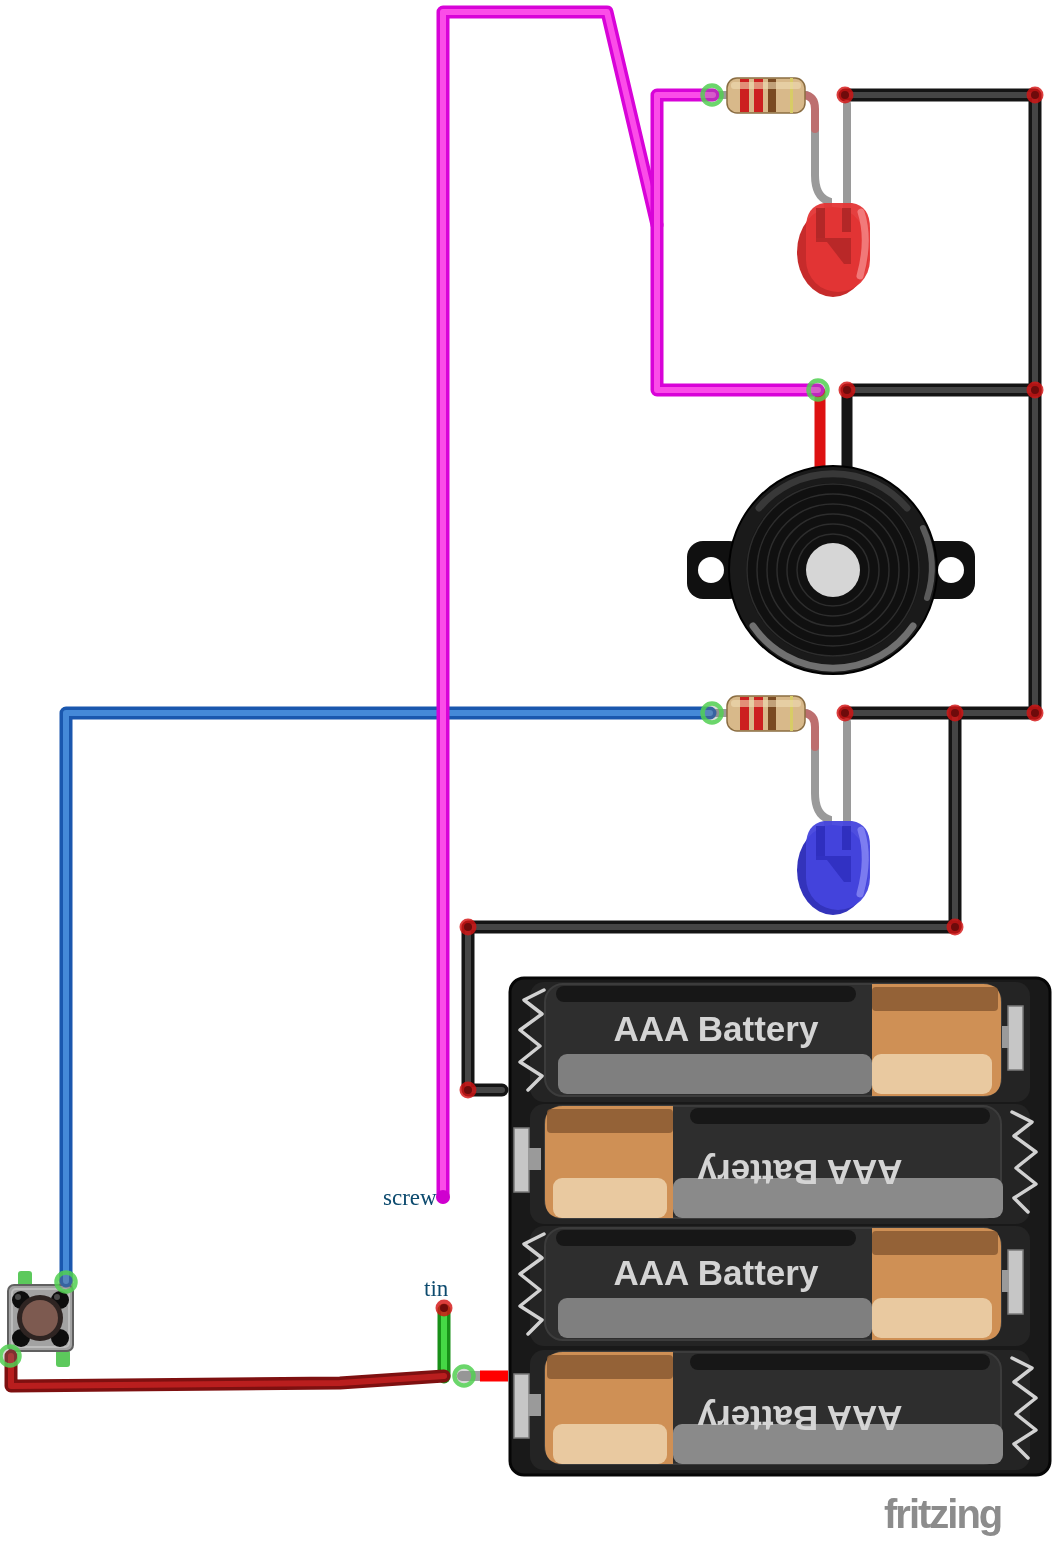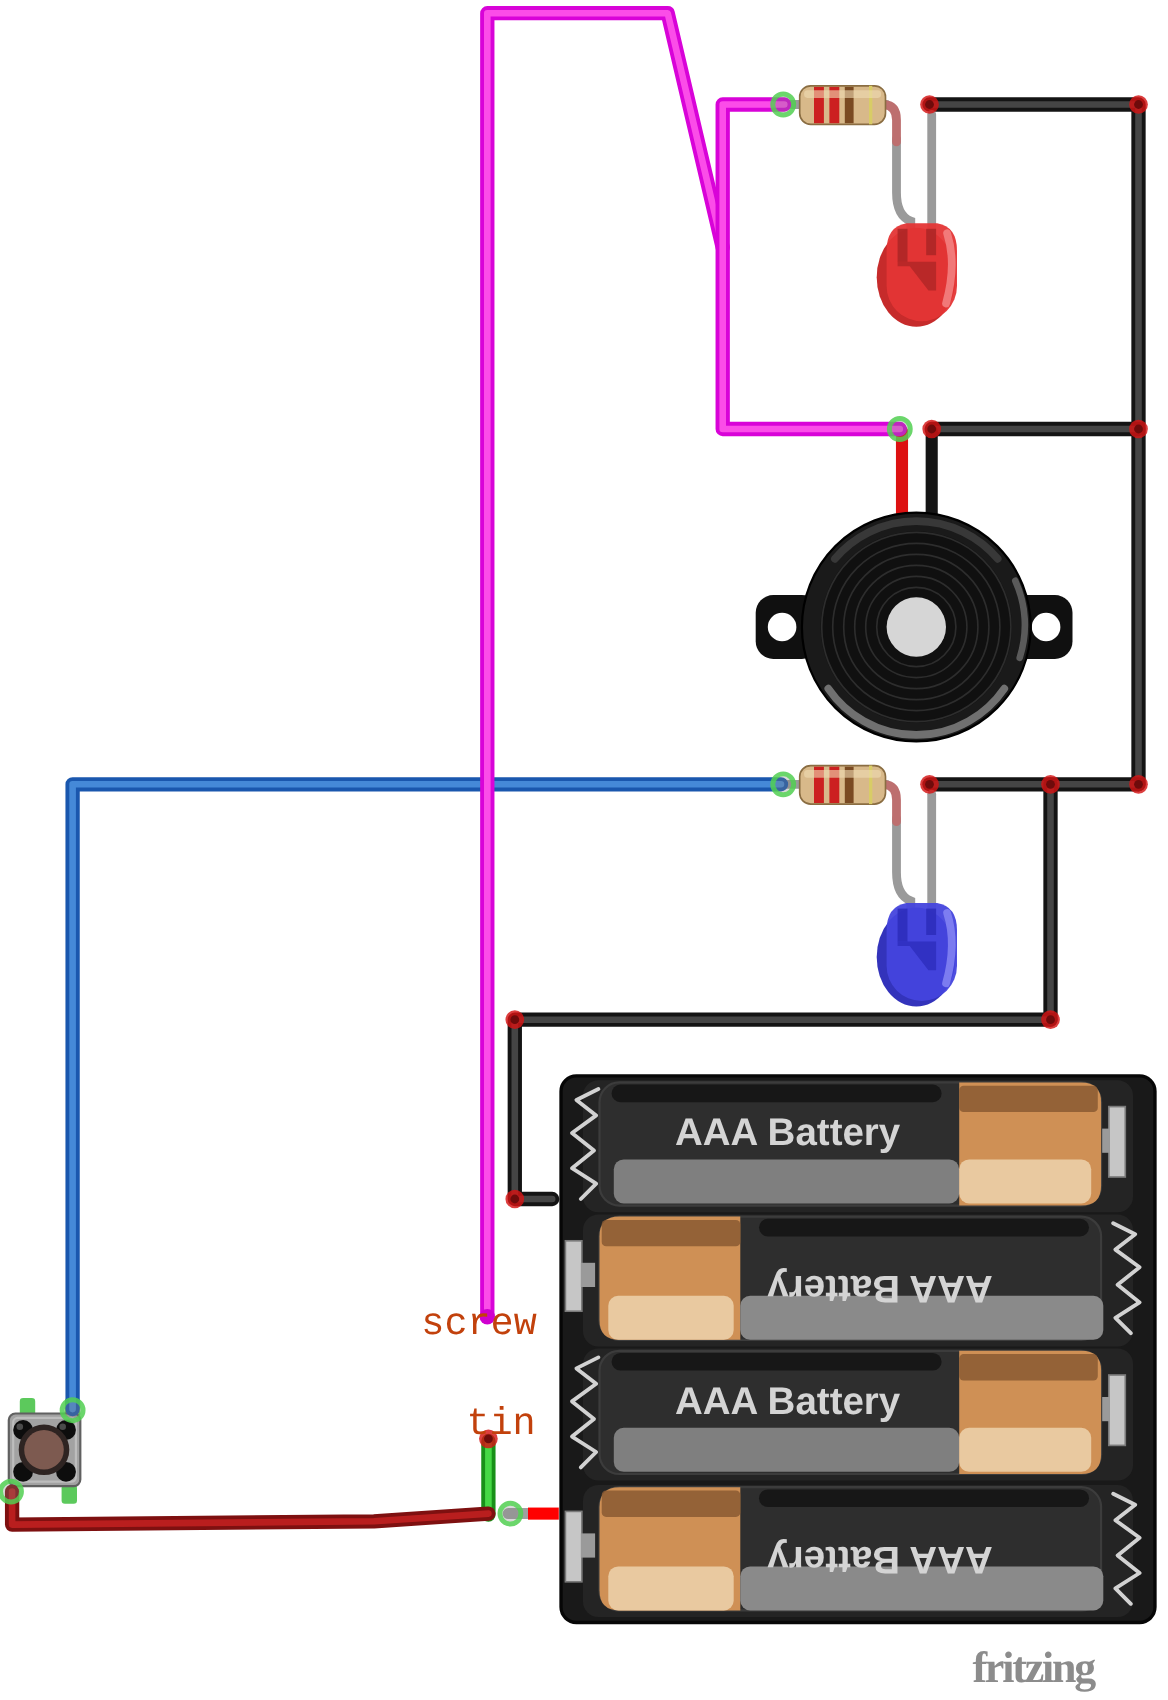--- a/index.html
+++ b/index.html
@@ -21,24 +21,24 @@
   .slot{fill:#242424;}
   .batt-body{fill:#2e2e2e;stroke:#3c3c3c;stroke-width:2px;}
   .batt-shadow{fill:#121212;opacity:.8;}
   .batt-stripe{fill:#7f7f7f;}
   .spring{fill:none;stroke:#d2d2d2;stroke-width:3.5px;stroke-linejoin:round;stroke-linecap:round;}
   .plate{fill:#c6c6c6;stroke:#7a7a7a;stroke-width:1.5px;}
   .nub{fill:#9a9a9a;}
   .batt-label{font-family:"Liberation Sans",sans-serif;font-weight:bold;font-size:35px;
               fill:#d4d4d4;text-anchor:middle;}
   .ring{fill:none;stroke:#2d2d2d;stroke-width:1.5px;}
-  .lbl{position:absolute;color:#c2410c;font-size:35px;line-height:1.1;
-       font-family:Liberation Mono, monospace;}
+  .lbl{position:absolute;color:#0c4a6e;font-size:23px;line-height:1.1;
+       font-family:Liberation Serif, serif;}
   .watermark{position:absolute;left:884px;top:1492px;color:#8c8c8c;font-size:40px;
-       font-weight:bold;font-family:Liberation Serif, serif;letter-spacing:-2px;}
+       font-weight:bold;font-family:Liberation Sans, sans-serif;letter-spacing:-2px;}
 </style>
 </head>
 <body>
 
 <div id="canvas">
 <svg width="1062" height="1545" viewBox="0 0 1062 1545">
 
   <g>
     <rect x="510" y="978" width="540" height="497" rx="14" fill="#191919" stroke="#060606" stroke-width="3"></rect>
 

